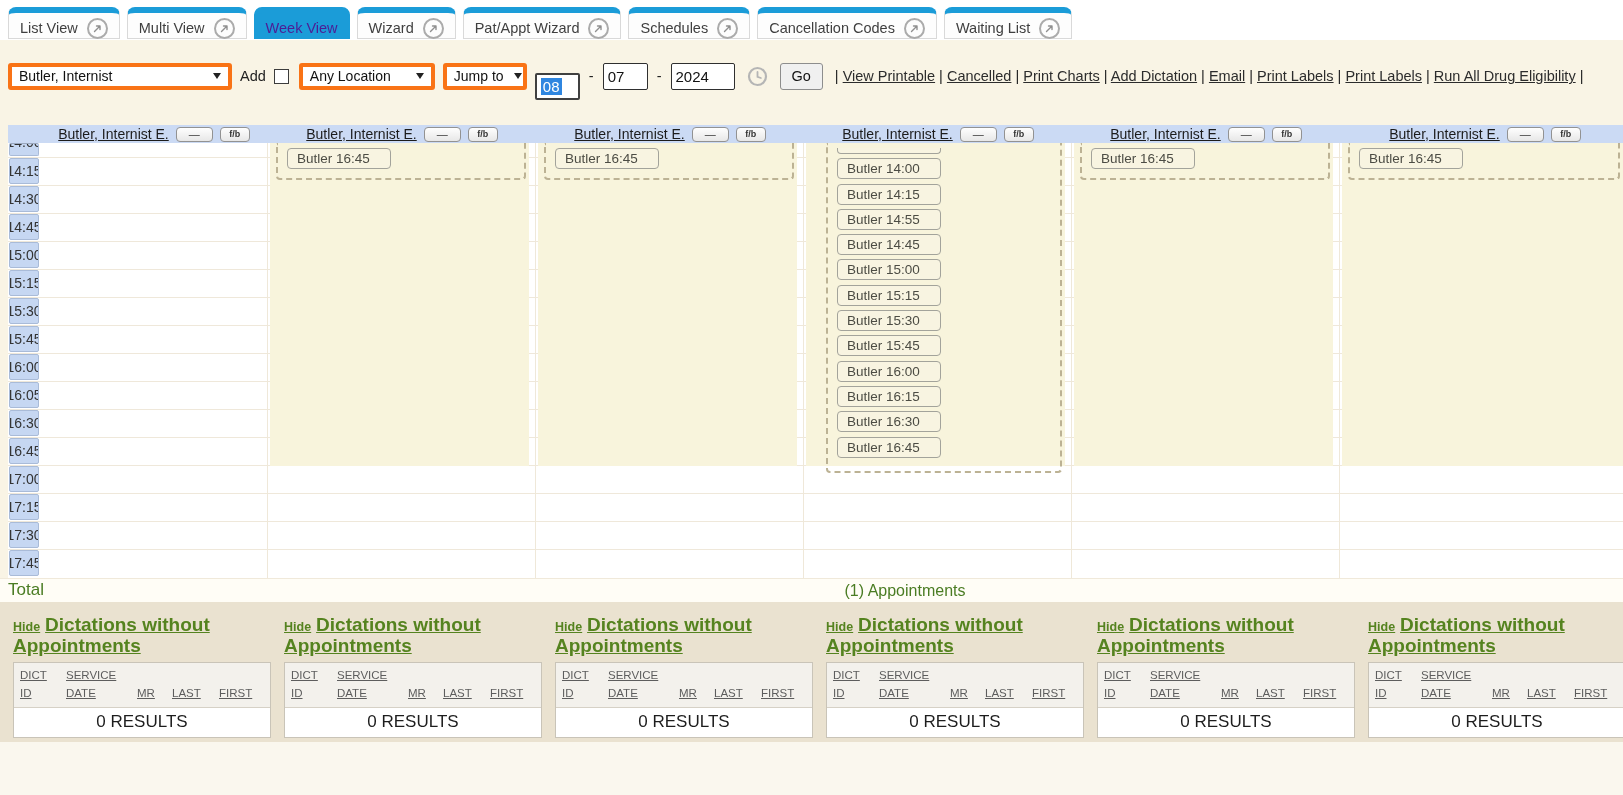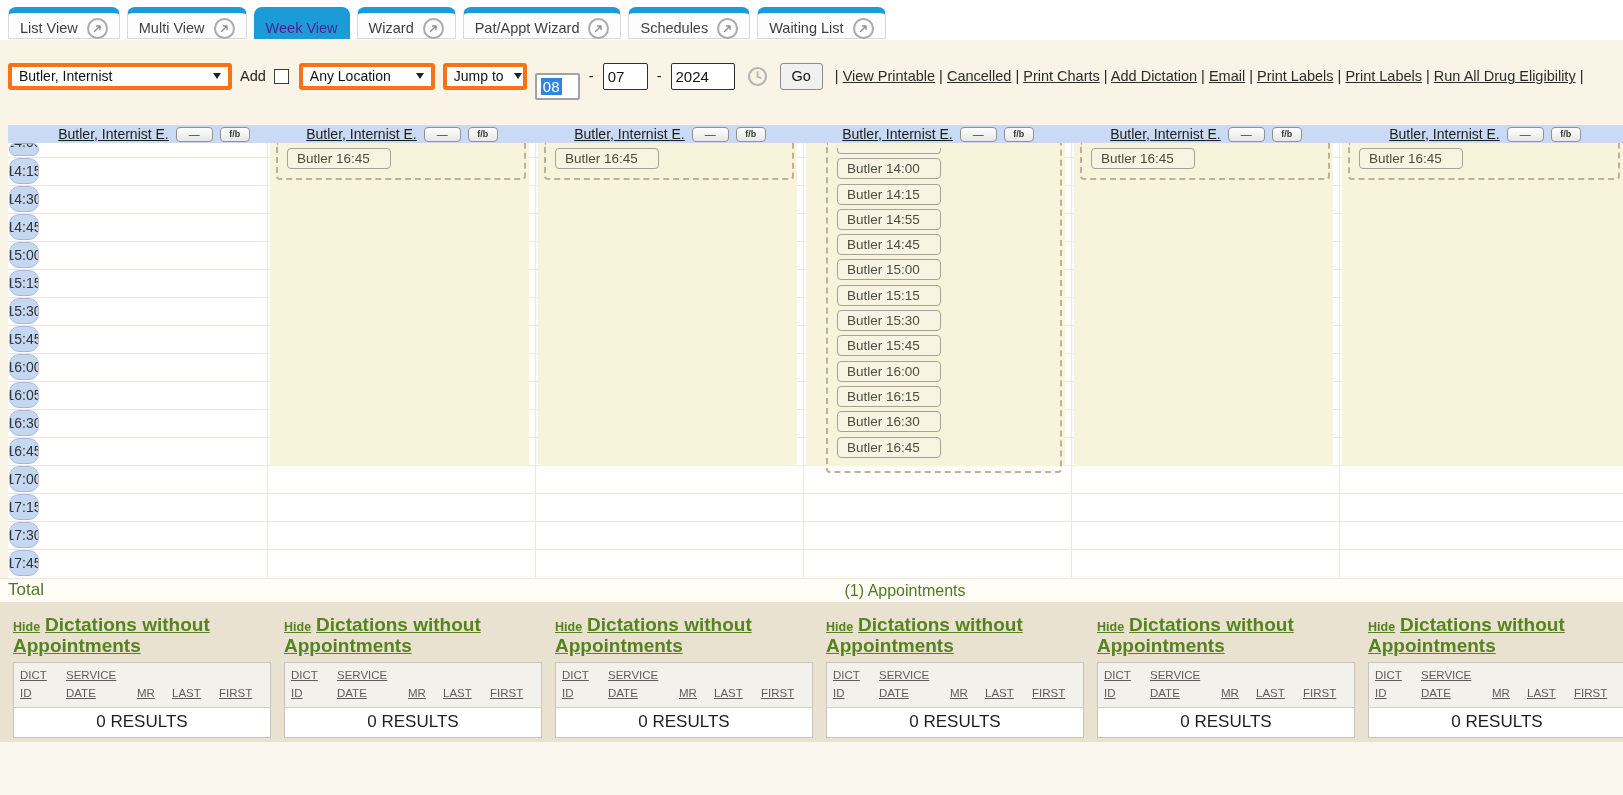--- a/index.html
+++ b/index.html
@@ -24,21 +24,21 @@
                  display:inline-flex; align-items:center; justify-content:space-between;
                  padding:0 7px; font-size:14px; color:#111; cursor:pointer; }
   .caret { width:0; height:0; border-left:4.5px solid transparent; border-right:4.5px solid transparent;
            border-top:6px solid #222; margin-left:10px; }
   .sel-provider { width:224px; }
   .sel-location { width:136px; }
   .sel-jump { width:84px; }
   .checkbox { width:15px; height:15px; border:1.5px solid #3c3c3c; background:#fff; display:inline-block; cursor:pointer; }
   .date-input { height:27px; background:#fff; border:1.5px solid #2f2f2f; border-radius:2px;
                 font-size:15px; color:#111; display:inline-flex; align-items:center; padding:0 4px; }
-  .date-input.focused { border:2px solid #a3a3a3;margin-top:20px; }
+  .date-input.focused { border:2px solid #404040;margin-top:20px; }
   .sel-text { background:#2f86e0; color:#fff; padding:0 2px; }
   .date-m { width:45px; } .date-d { width:45px; } .date-y { width:64px; }
   .dash-sep { color:#222; margin:0 1px; }
   .clock-icon { margin:0 4px; display:inline-flex; cursor:pointer; }
   .go-btn { height:27px; padding:0 11px; background:#f0f0f0; border:1px solid #8d8d8d; border-radius:3px;
             font-size:14.5px; color:#111; cursor:pointer; }
   .links-line { margin-left:4px; }
   .links-line a, .packet-line a { color:#2c2c2c; text-decoration:underline; cursor:pointer; }
   .pipe { color:#222; text-decoration:none; }
   .packet-line { margin-top:7px; font-size:14.5px; }
@@ -53,21 +53,21 @@
               font-size:9px; font-weight:bold; color:#333; height:15px; display:inline-flex;
               align-items:center; justify-content:center; cursor:pointer; }
   .btn-minus { width:37px; font-size:11px; font-weight:normal; }
   .btn-fb { width:30px; }
 
   .grid-body { position:relative; height:435px;
                background-image: repeating-linear-gradient(to bottom, #ffffff 0 27px, #efe8da 27px 28px);
                background-position:0 -13px; }
   .time-col { position:absolute; left:0; top:0; width:32px; }
   .time-cell { width:30px; height:26px; margin:0 0 2px 1px; background:#c6d7f2; border:1px solid #a9bbd8;
-               border-radius:10px; font-size:14px; color:#333; display:flex; align-items:center; justify-content:center;
+               border-radius:2px; font-size:14px; color:#333; display:flex; align-items:center; justify-content:center;
                overflow:hidden;text-align:right; }
   .time-cell.partial { height:13px; border-top:1px solid #9aa7bd; align-items:flex-start; }
   .time-cell.partial span { margin-top:-10px; }
 
   .day-col { position:absolute; top:0; bottom:0; }
   .day-col .colline { position:absolute; top:0; bottom:0; right:0; width:1px; background:#efe8d9; }
   .cream { position:absolute; left:0; top:0; height:323px; background:#f8f4dc; }
   .slot-box { position:absolute; border:2px dashed #bcb294; border-top:none; border-radius:0 0 4px 4px; }
   .slot-box.short { top:0; height:37px; left:8px; right:10px; }
   .slot-box.tall { top:0; height:330px; left:22px; right:10px; }
@@ -133,20 +133,28 @@
     <div class="tab">
       <span>Pat/Appt Wizard</span>
       <span class="ext-icon">
         <svg width="11" height="11" viewBox="0 0 11 11">
           <path d="M2.5 8.5 L8 3 M4.5 3 H8 V6.5" fill="none" stroke="#8f8f8f" stroke-width="1.4" stroke-linecap="round" stroke-linejoin="round"></path>
         </svg>
       </span>
     </div>
     <div class="tab">
       <span>Schedules</span>
+      <span class="ext-icon">
+        <svg width="11" height="11" viewBox="0 0 11 11">
+          <path d="M2.5 8.5 L8 3 M4.5 3 H8 V6.5" fill="none" stroke="#8f8f8f" stroke-width="1.4" stroke-linecap="round" stroke-linejoin="round"></path>
+        </svg>
+      </span>
+    </div>
+    <div class="tab">
+      <span>Cancellation Codes</span>
       <span class="ext-icon">
         <svg width="11" height="11" viewBox="0 0 11 11">
           <path d="M2.5 8.5 L8 3 M4.5 3 H8 V6.5" fill="none" stroke="#8f8f8f" stroke-width="1.4" stroke-linecap="round" stroke-linejoin="round"></path>
         </svg>
       </span>
     </div>
     <div class="tab">
       <span>Waiting List</span>
       <span class="ext-icon">
         <svg width="11" height="11" viewBox="0 0 11 11">

